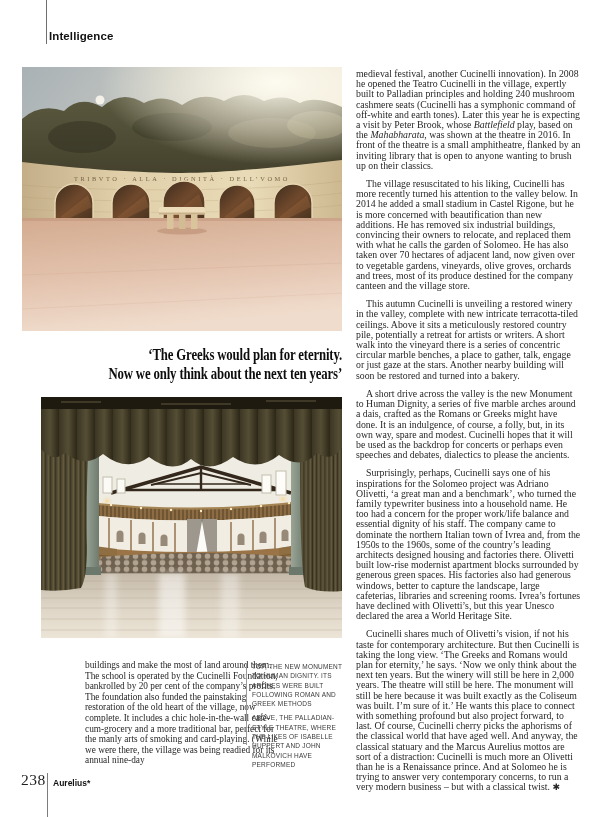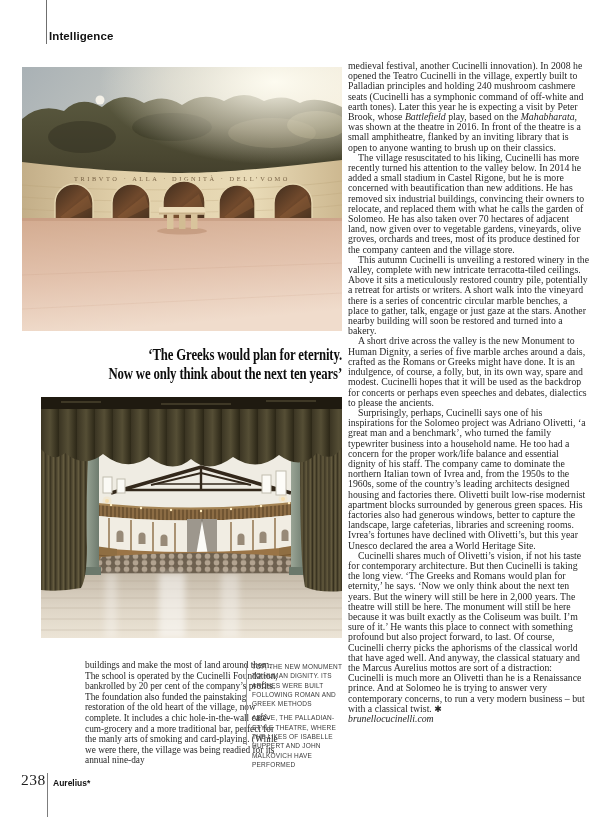--- a/index.html
+++ b/index.html
@@ -21,21 +21,21 @@
          white-space:nowrap;}
   
   .leftcol{left:45px;top:660px;width:196px;font-size:9.3px;line-height:10.6px;color:#272727;margin-left:40px;}
   
   .cap-rule{left:246px;top:664px;width:1px;height:81px;background:#9a9a9a;}
   .caps{left:252px;top:662px;width:92px;font-family:"Liberation Sans",sans-serif;
         font-size:6.5px;line-height:9.3px;letter-spacing:.2px;color:#3a3a3a;}
   .caps .cap{margin:0 0 5px 0;}
   
   .article{left:348px;top:61px;width:241px;font-size:9.8px;line-height:10.2px;color:#272727;}
-  .article p{margin:0;}
+  .article p{margin:8px;}
   .article p.indent{text-indent:10px;}
   .article .it{font-style:italic;}
   .website{font-style:italic;}
   .star{font-style:normal;font-size:9px;}
   
   .folio{left:21px;top:771px;font-size:15.5px;color:#1d1d1d;letter-spacing:.5px;text-align:center;}
   .ftr-rule{left:47px;top:773px;width:1px;height:44px;background:#7d7d7d;}
   .brand{left:53px;top:778px;font-family:"Liberation Sans",sans-serif;font-weight:bold;
          font-size:8.5px;color:#111;}
 </style>
@@ -281,20 +281,19 @@
 
   <div class="abs article">
     <div>
         <p><span>medieval festival, another Cucinelli innovation). In 2008 he opened the Teatro Cucinelli in the village, expertly built to Palladian principles and holding 240 mushroom cashmere seats (Cucinelli has a symphonic command of off-white and earth tones). Later this year he is expecting a visit by Peter Brook, whose </span><span class="it">Battlefield</span><span> play, based on the </span><span class="it">Mahabharata</span><span>, was shown at the theatre in 2016. In front of the theatre is a small amphitheatre, flanked by an inviting library that is open to anyone wanting to brush up on their classics.</span></p>
         <p class="indent"><span>The village resuscitated to his liking, Cucinelli has more recently turned his attention to the valley below. In 2014 he added a small stadium in Castel Rigone, but he is more concerned with beautification than new additions. He has removed six industrial buildings, convincing their owners to relocate, and replaced them with what he calls the garden of Solomeo. He has also taken over 70 hectares of adjacent land, now given over to vegetable gardens, vineyards, olive groves, orchards and trees, most of its produce destined for the company canteen and the village store.</span></p>
         <p class="indent"><span>This autumn Cucinelli is unveiling a restored winery in the valley, complete with new intricate terracotta-tiled ceilings. Above it sits a meticulously restored country pile, potentially a retreat for artists or writers. A short walk into the vineyard there is a series of concentric circular marble benches, a place to gather, talk, engage or just gaze at the stars. Another nearby building will soon be restored and turned into a bakery.</span></p>
         <p class="indent"><span>A short drive across the valley is the new Monument to Human Dignity, a series of five marble arches around a dais, crafted as the Romans or Greeks might have done. It is an indulgence, of course, a folly, but, in its own way, spare and modest. Cucinelli hopes that it will be used as the backdrop for concerts or perhaps even speeches and debates, dialectics to please the ancients.</span></p>
         <p class="indent"><span>Surprisingly, perhaps, Cucinelli says one of his inspirations for the Solomeo project was Adriano Olivetti, ‘a great man and a benchmark’, who turned the family typewriter business into a household name. He too had a concern for the proper work/life balance and essential dignity of his staff. The company came to dominate the northern Italian town of Ivrea and, from the 1950s to the 1960s, some of the country’s leading architects designed housing and factories there. Olivetti built low-rise modernist apartment blocks surrounded by generous green spaces. His factories also had generous windows, better to capture the landscape, large cafeterias, libraries and screening rooms. Ivrea’s fortunes have declined with Olivetti’s, but this year Unesco declared the area a World Heritage Site.</span></p>
         <p class="indent"><span>Cucinelli shares much of Olivetti’s vision, if not his taste for contemporary architecture. But then Cucinelli is taking the long view. ‘The Greeks and Romans would plan for eternity,’ he says. ‘Now we only think about the next ten years. But the winery will still be here in 2,000 years. The theatre will still be here. The monument will still be here because it was built exactly as the Coliseum was built. I’m sure of it.’ He wants this place to connect with something profound but also project forward, to last. Of course, Cucinelli cherry picks the aphorisms of the classical world that have aged well. And anyway, the classical statuary and the Marcus Aurelius mottos are sort of a distraction: Cucinelli is much more an Olivetti than he is a Renaissance prince. And at Solomeo he is trying to answer very contemporary concerns, to run a very modern business – but with a classical twist. </span><span class="star">✱</span></p>
       </div>
-    <div class="website">brunellocucinelli.com</div>
   </div>
 
   <div class="abs folio">238</div>
   <div class="abs ftr-rule"></div>
   <div class="abs brand">Aurelius*</div>
 
 </div>
 
 </body></html>

